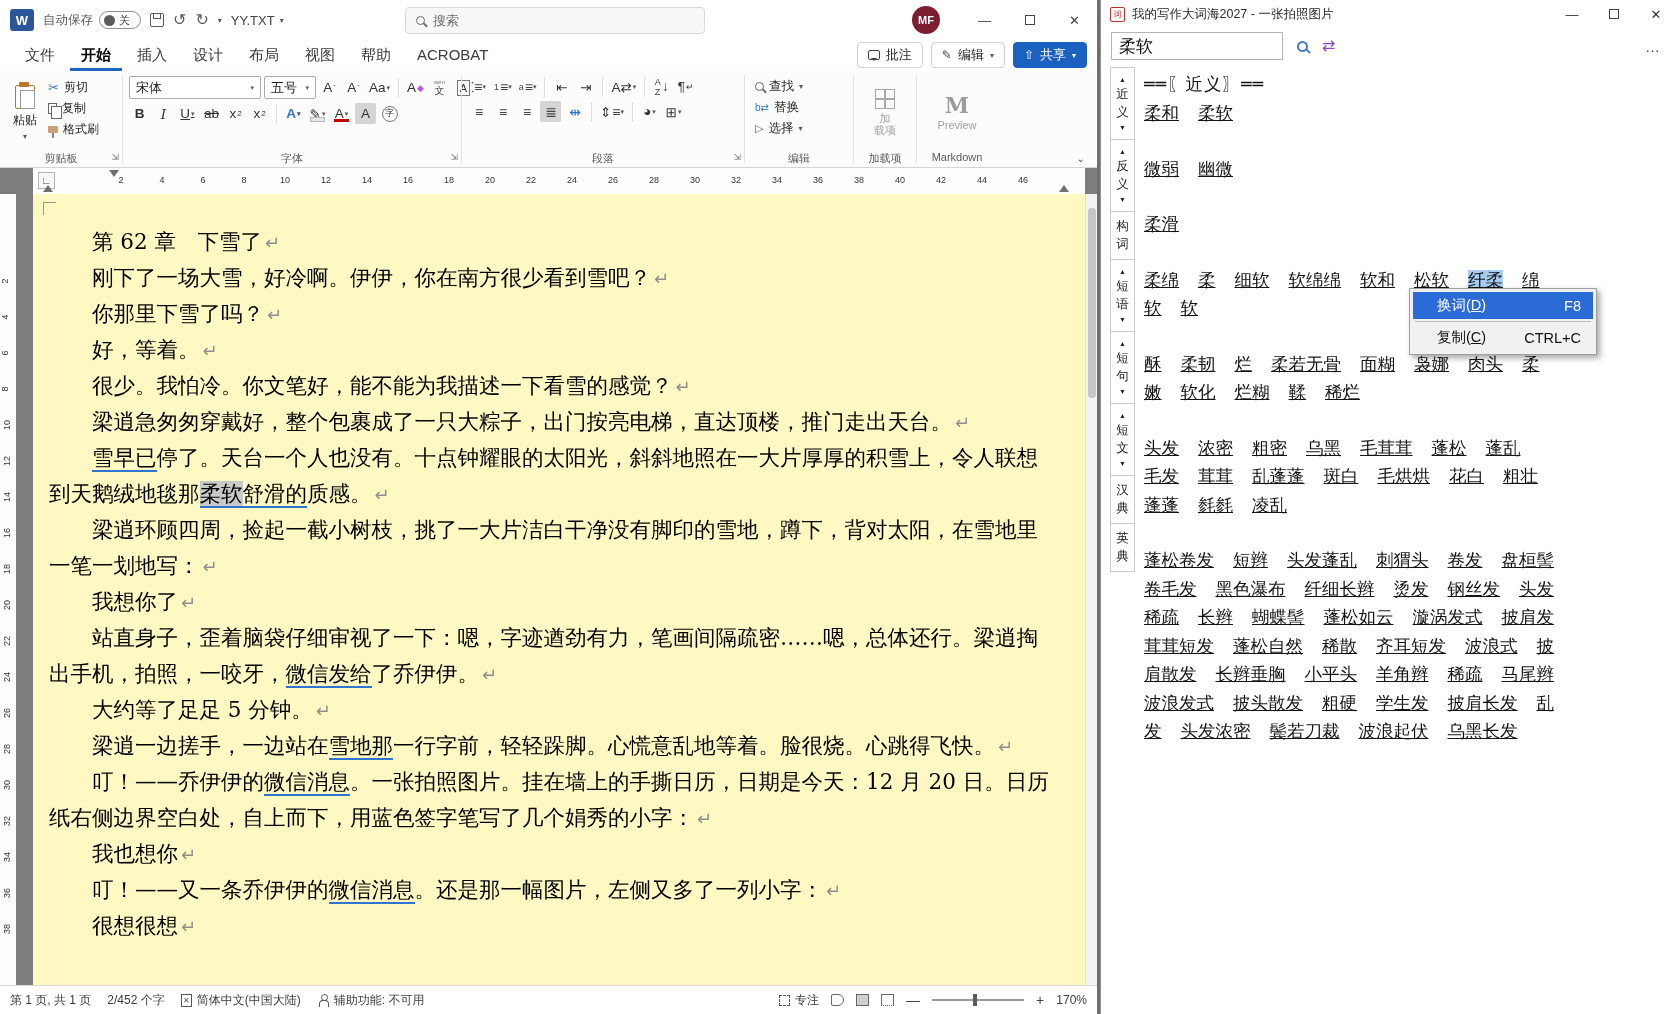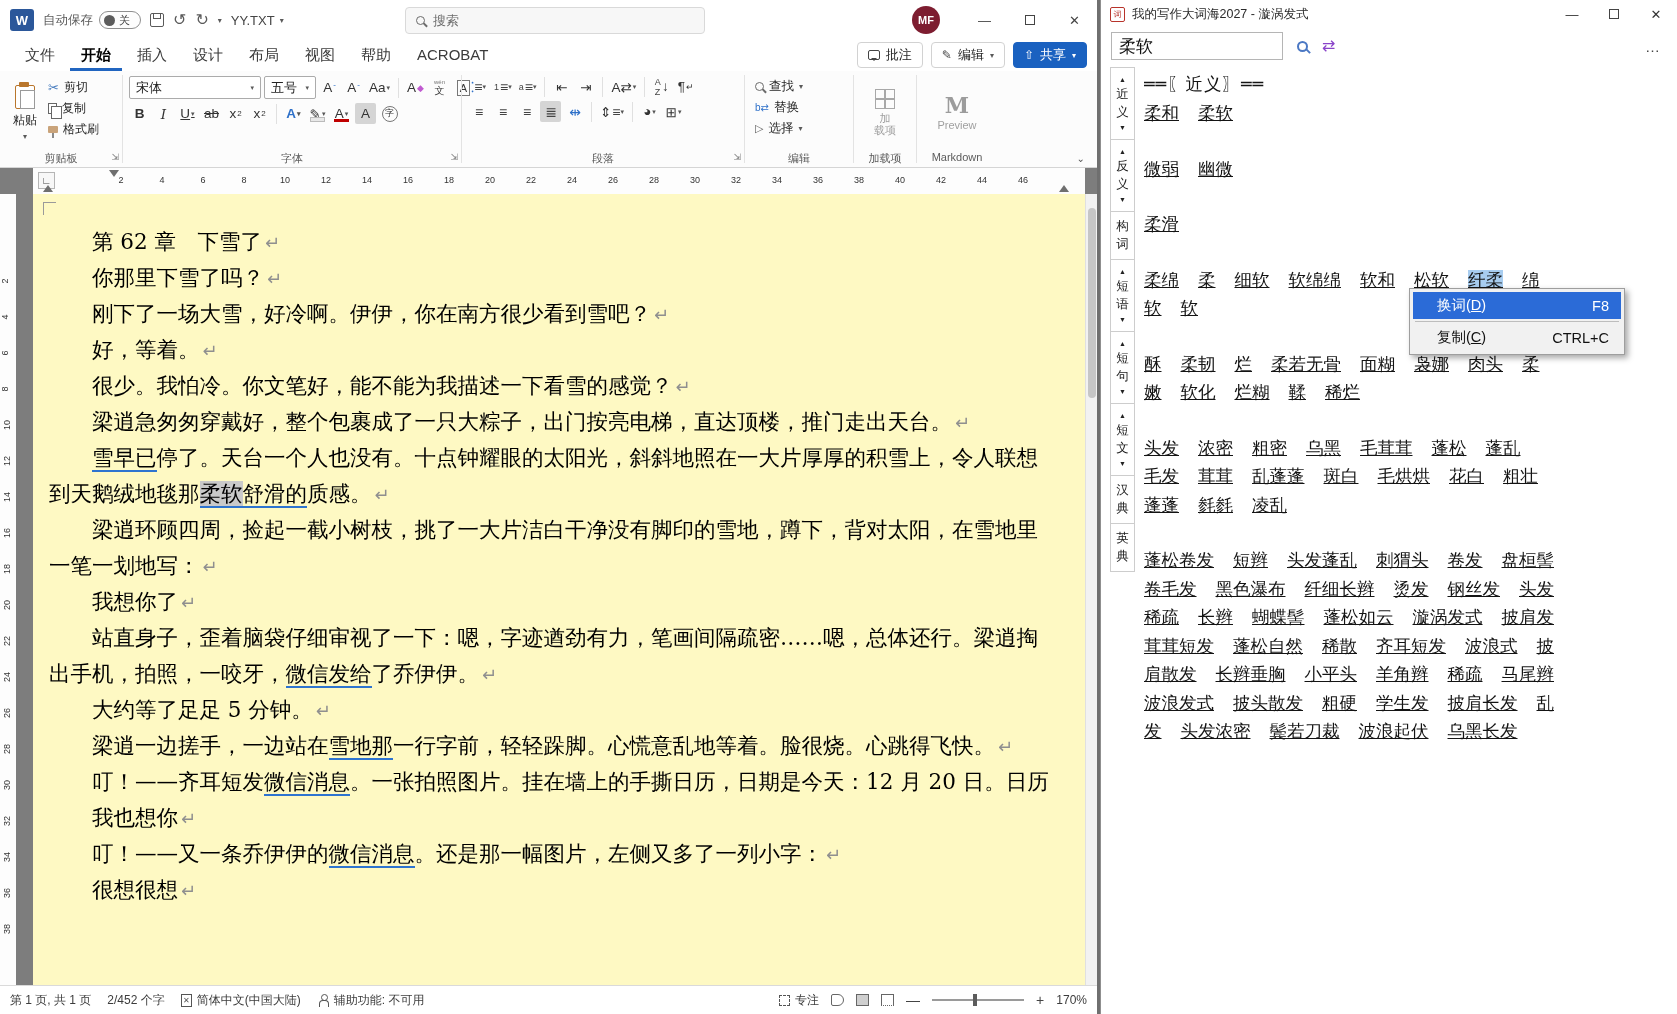--- a/index.html
+++ b/index.html
@@ -150,21 +150,21 @@
   .scell .tri { font-size:7px; color:#222; }
   .schar { line-height:13px; }
 
   .dcontent { position:absolute; left:43px; right:8px; top:6px; bottom:0; font-family:"DejaVu Serif","Liberation Serif",serif; font-size:17.5px; color:#141414; overflow:hidden; }
   .dheader { height:29px; line-height:29px; letter-spacing:1px; }
   .dsec { margin-bottom:27px;text-decoration:underline; }
   .dsline { height:28.5px; line-height:28.5px; white-space:nowrap; }
   .dword { margin-right:19px; }
   .dword.hl { background:#a8cdf0; }
 
-  .cmenu { position:absolute; left:308px; top:288px; width:216px; background:#f1f1f1; border:1px solid #9e9e9e; box-shadow:3px 3px 6px rgba(0,0,0,0.35); padding:3px; z-index:10; }
+  .cmenu { position:absolute; left:308px; top:288px; width:188px; background:#f1f1f1; border:1px solid #9e9e9e; box-shadow:3px 3px 6px rgba(0,0,0,0.35); padding:3px; z-index:10; }
   .mitem { height:27px; display:flex; align-items:center; justify-content:space-between; padding:0 12px 0 24px; font-size:14.5px; color:#111; }
   .mitem.hl { background:#2b6bd7; color:#fff; }
   .msep { height:1px; background:#bdbdbd; margin:2px 2px; }
 </style>
 </head>
 <body>
 
 <div class="ww">
 
   <div class="wtb">
@@ -453,35 +453,36 @@
         <span class="vnum" style="top: 550px;">28</span>
         <span class="vnum" style="top: 586px;">30</span>
         <span class="vnum" style="top: 622px;">32</span>
         <span class="vnum" style="top: 658px;">34</span>
         <span class="vnum" style="top: 694px;">36</span>
         <span class="vnum" style="top: 730px;">38</span>
       </div>
     <div class="page">
       <div class="crop"></div>
     <div class="dline"><span class="dindent"></span><span class="seg">第 62 章　下雪了</span><span class="pmark">↵</span></div>
+        <div class="dline"><span class="dindent"></span><span class="seg">刚下了一场大雪，好冷啊。伊伊，你在南方很少看到雪吧？</span><span class="pmark">↵</span></div>
         <div class="dline"><span class="dindent"></span><span class="seg">你那里下雪了吗？</span><span class="pmark">↵</span></div>
-        <div class="dline"><span class="dindent"></span><span class="seg">刚下了一场大雪，好冷啊。伊伊，你在南方很少看到雪吧？</span><span class="pmark">↵</span></div>
         <div class="dline"><span class="dindent"></span><span class="seg">好，等着。</span><span class="pmark">↵</span></div>
         <div class="dline"><span class="dindent"></span><span class="seg">很少。我怕冷。你文笔好，能不能为我描述一下看雪的感觉？</span><span class="pmark">↵</span></div>
         <div class="dline"><span class="dindent"></span><span class="seg">梁逍急匆匆穿戴好，整个包裹成了一只大粽子，出门按亮电梯，直达顶楼，推门走出天台。</span><span class="pmark">↵</span></div>
         <div class="dline"><span class="dindent"></span><span class="seg u">雪早已</span><span class="seg">停了。天台一个人也没有。十点钟耀眼的太阳光，斜斜地照在一大片厚厚的积雪上，令人联想</span></div>
         <div class="dline"><span class="seg">到天鹅绒地毯那</span><span class="seg u sel">柔软</span><span class="seg u">舒滑的</span><span class="seg">质感。</span><span class="pmark">↵</span></div>
         <div class="dline"><span class="dindent"></span><span class="seg">梁逍环顾四周，捡起一截小树枝，挑了一大片洁白干净没有脚印的雪地，蹲下，背对太阳，在雪地里</span></div>
         <div class="dline"><span class="seg">一笔一划地写：</span><span class="pmark">↵</span></div>
         <div class="dline"><span class="dindent"></span><span class="seg">我想你了</span><span class="pmark">↵</span></div>
         <div class="dline"><span class="dindent"></span><span class="seg">站直身子，歪着脑袋仔细审视了一下：嗯，字迹遒劲有力，笔画间隔疏密……嗯，总体还行。梁逍掏</span></div>
         <div class="dline"><span class="seg">出手机，拍照，一咬牙，</span><span class="seg u">微信发给</span><span class="seg">了乔伊伊。</span><span class="pmark">↵</span></div>
         <div class="dline"><span class="dindent"></span><span class="seg">大约等了足足 5 分钟。</span><span class="pmark">↵</span></div>
         <div class="dline"><span class="dindent"></span><span class="seg">梁逍一边搓手，一边站在</span><span class="seg u">雪地那</span><span class="seg">一行字前，轻轻跺脚。心慌意乱地等着。脸很烧。心跳得飞快。</span><span class="pmark">↵</span></div>
-        <div class="dline"><span class="dindent"></span><span class="seg">叮！——齐耳短发</span><span class="seg u">微信消息</span><span class="seg">。一张拍照图片。挂在墙上的手撕日历，日期是今天：12 月 20 日。日历</span></div>
+        <div class="dline"><span class="dindent"></span><span class="seg">叮！——乔伊伊的</span><span class="seg u">微信消息</span><span class="seg">。一张拍照图片。挂在墙上的手撕日历，日期是今天：12 月 20 日。日历</span></div>
+        <div class="dline"><span class="seg">纸右侧边界空白处，自上而下，用蓝色签字笔写了几个娟秀的小字：</span><span class="pmark">↵</span></div>
         <div class="dline"><span class="dindent"></span><span class="seg">我也想你</span><span class="pmark">↵</span></div>
         <div class="dline"><span class="dindent"></span><span class="seg">叮！——又一条乔伊伊的</span><span class="seg u">微信消息</span><span class="seg">。还是那一幅图片，左侧又多了一列小字：</span><span class="pmark">↵</span></div>
         <div class="dline"><span class="dindent"></span><span class="seg">很想很想</span><span class="pmark">↵</span></div>
       </div>
     <div class="vscroll">
         <div class="vthumb"></div>
       </div>
   </div>
 
   <div class="wstatus">
@@ -513,21 +514,21 @@
         </span>
       <span class="zpm">+</span>
       <span>170%</span>
     </span>
   </div>
 </div>
 
 <div class="dw">
   <div class="dtb">
     <span class="sealic">词</span>
-    <span class="dtitle">我的写作大词海2027 - 漩涡发式</span>
+    <span class="dtitle">我的写作大词海2027 - 一张拍照图片</span>
     <div class="dctrls">
       <span class="dc">—</span>
       <span class="dc">
           <span class="boxglyph"></span>
         </span>
       <span class="dc">✕</span>
     </div>
   </div>
   <div class="dsearchrow">
     <input class="dinput" value="柔软" style="">

